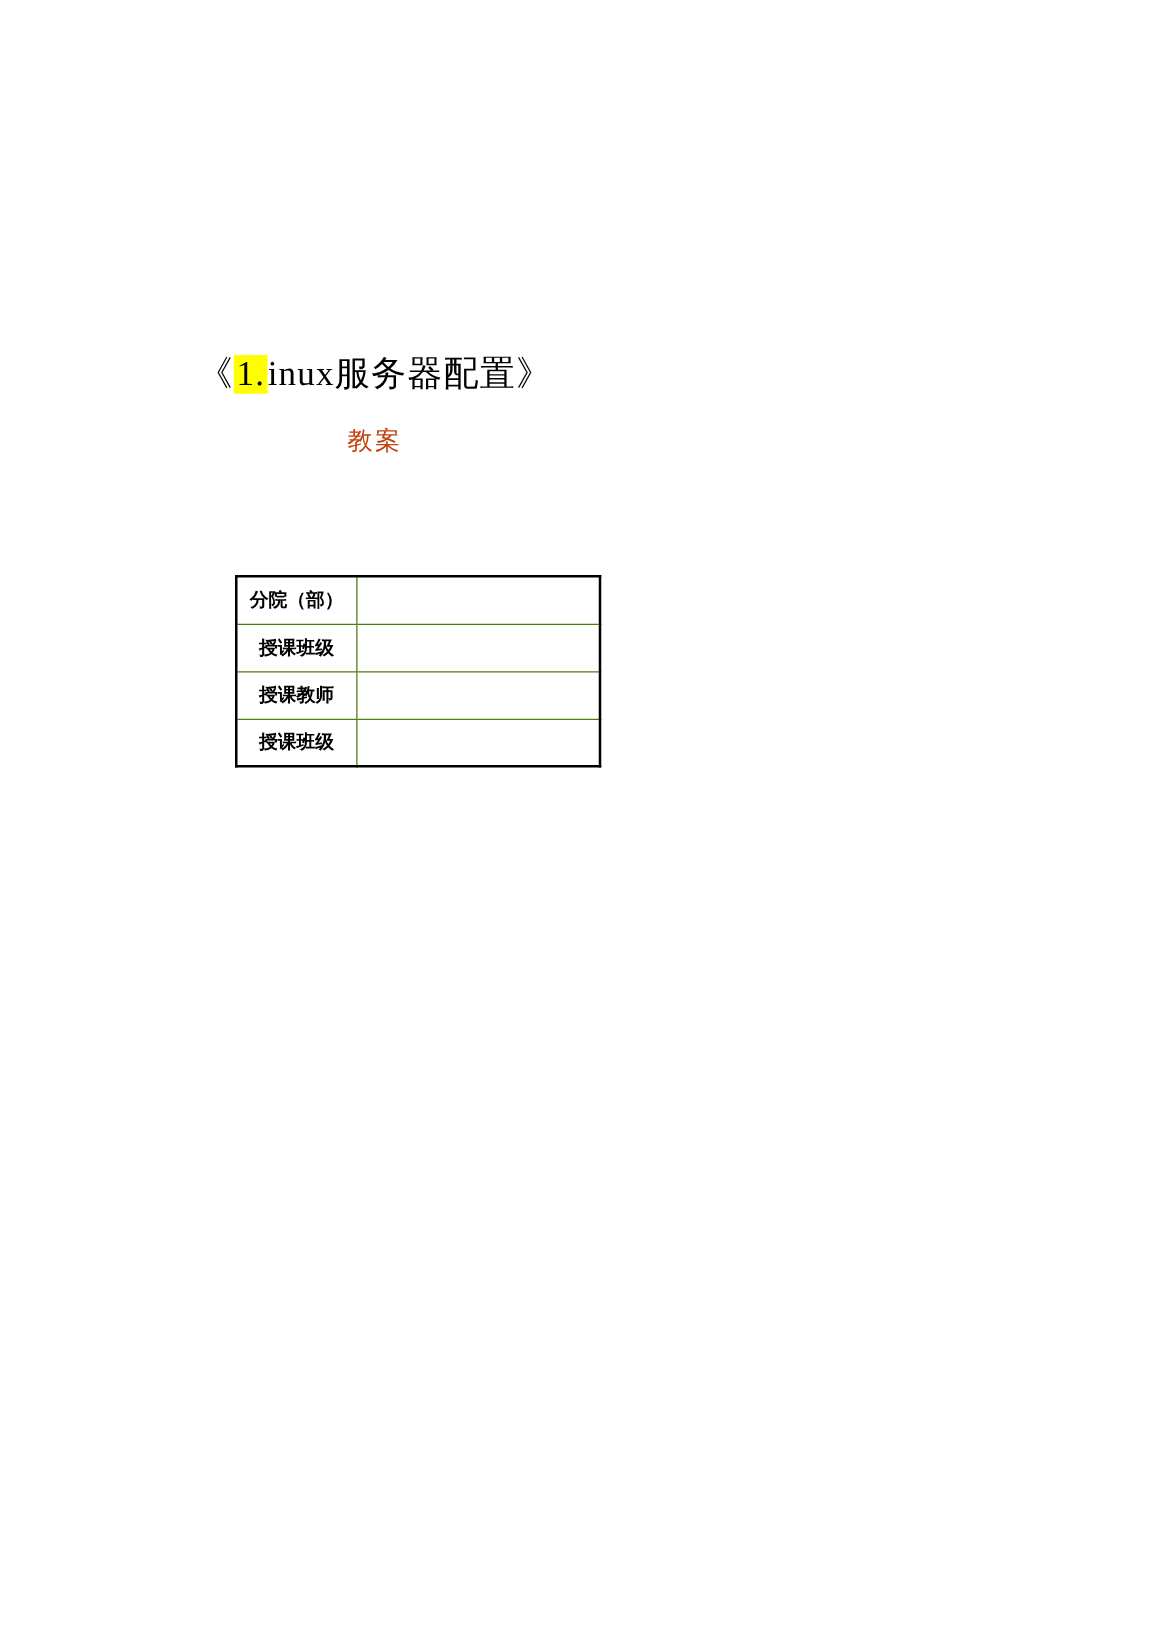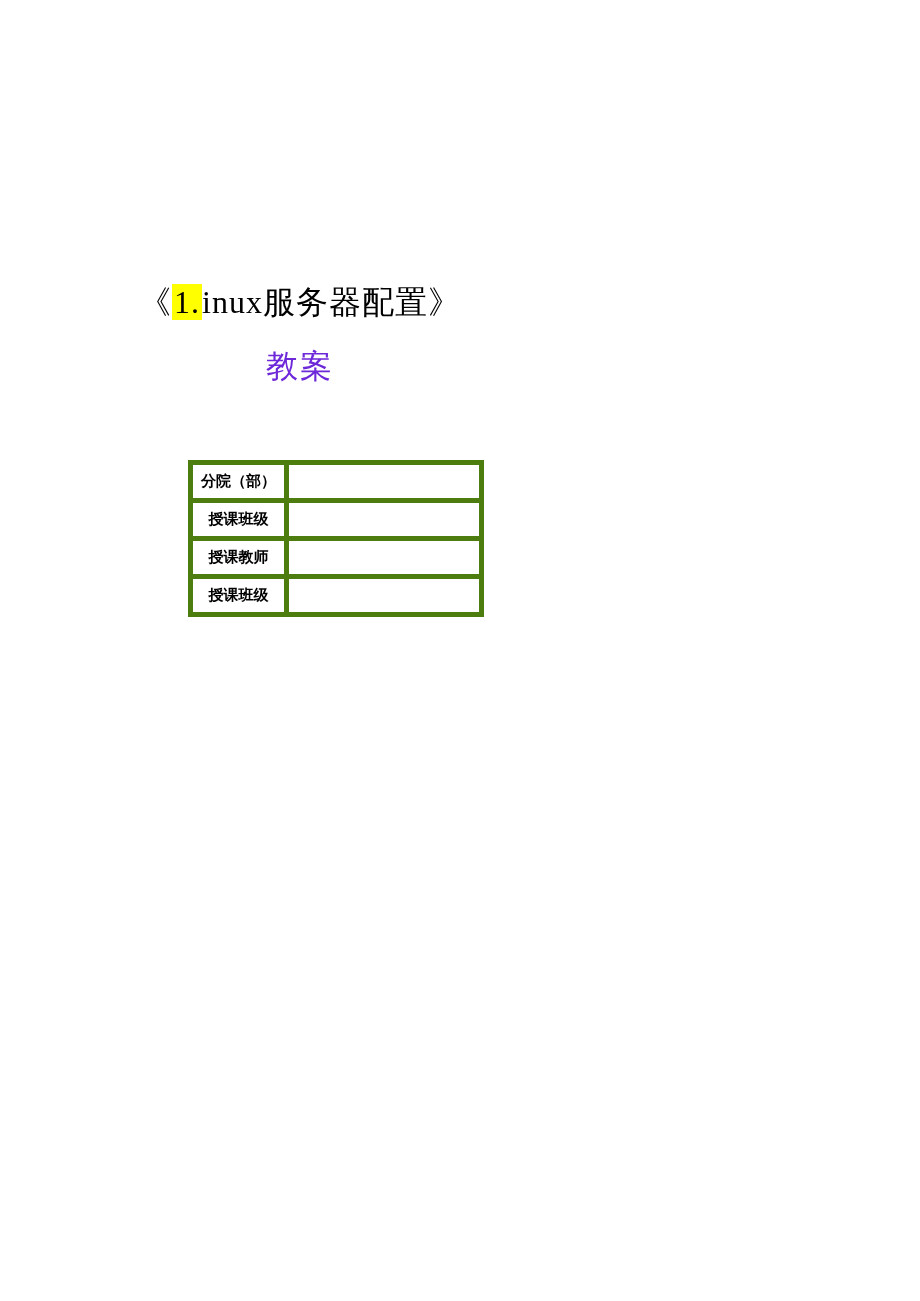--- a/index.html
+++ b/index.html
@@ -15,44 +15,44 @@
       position: relative;
     }
     .title-block {
       position: absolute;
       top: 280px;
       left: 0;
       width: 600px;
       text-align: center;
     }
     .title-line1 {
-      font-size: 32px;
+      font-size: 28px;
       color: #000;
       letter-spacing: 1px;
       line-height: 1.4;
     }
     .title-line1 .hl {
       background-color: #ffff00;
       padding: 0 2px;
     }
     .title-line2 {
-      font-size: 32px;
-      color: #6d28d9;
+      font-size: 20px;
+      color: #c2410c;
       margin-top: 20px;
       letter-spacing: 2px;
     }
     .info-table {
       position: absolute;
       top: 460px;
       left: 188px;
       border-collapse: collapse;
       border: 2px solid #000;
     }
     .info-table td {
-      border: 5px solid #4d7c0f;
+      border: 1px solid #4d7c0f;
       font-size: 15px;
       font-weight: bold;
       color: #000;
       height: 38px;
       vertical-align: middle;
       font-family: "SimHei", "黑体", sans-serif;
     }
     .info-table td.label {
       width: 96px;
       text-align: center;

